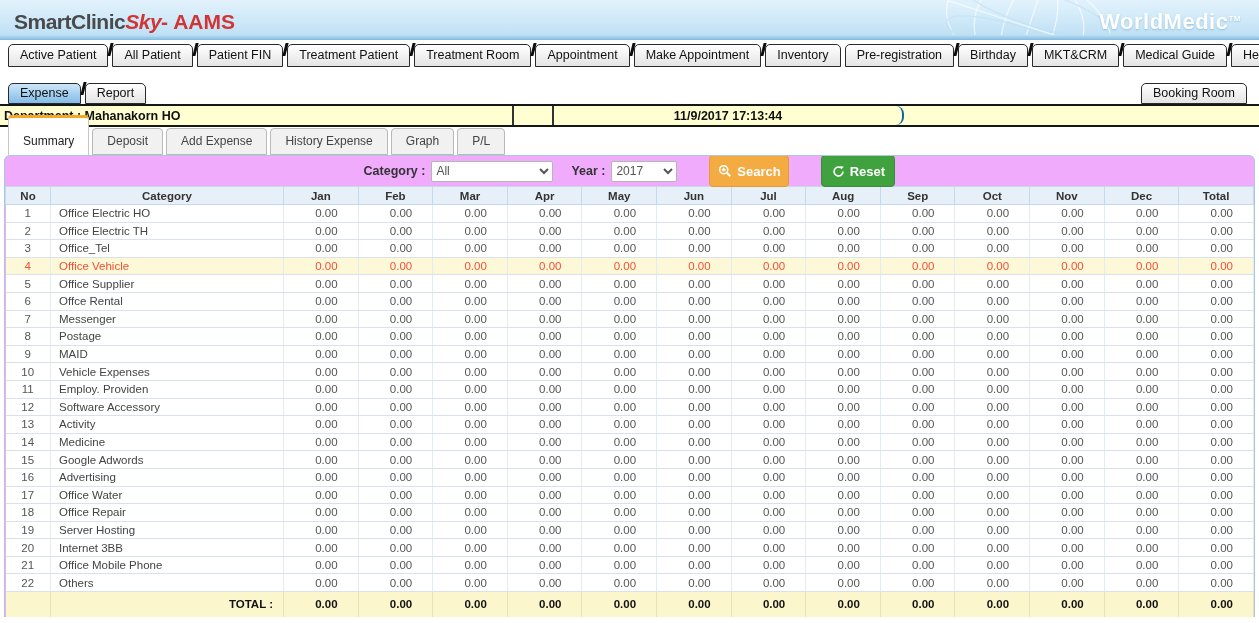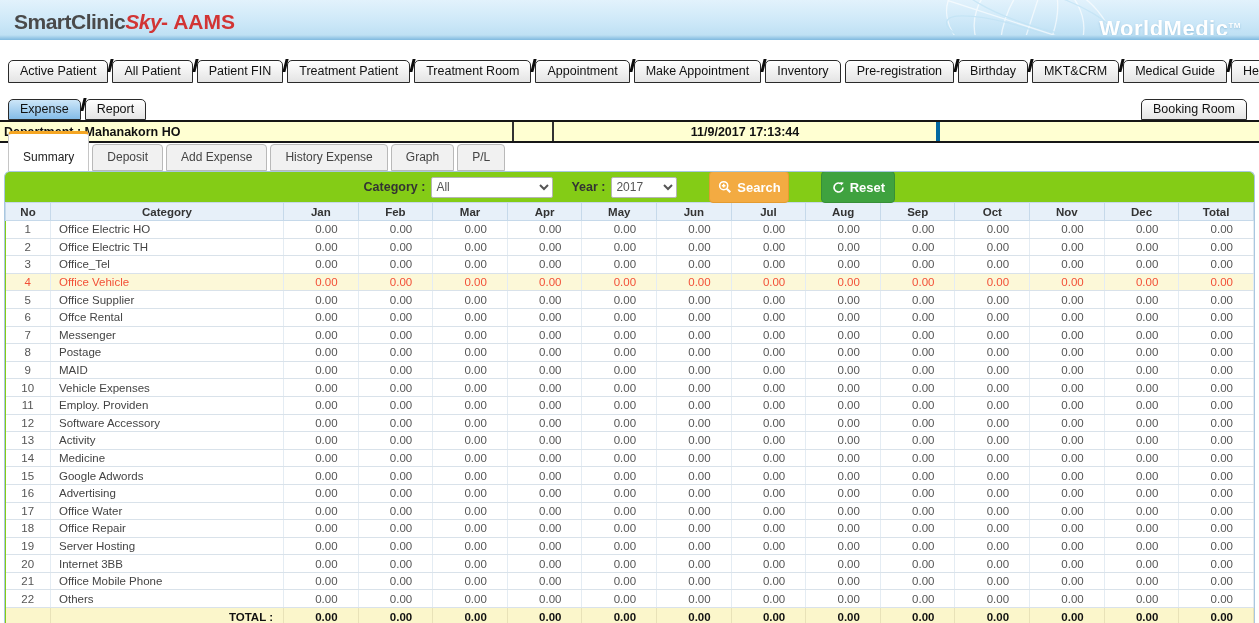--- a/index.html
+++ b/index.html
@@ -9,60 +9,60 @@
   
   .banner { position:relative; height:40px;
     background:linear-gradient(180deg,#e2f2fc 0%,#cde8f8 55%,#b9ddf2 100%);
     overflow:hidden; }
   .banner::after { content:""; position:absolute; left:0; right:0; bottom:0; height:5px;
     background:linear-gradient(180deg,#bfe0f3,#7fb9df); }
   .logo { position:absolute; left:14px; top:10px; font-size:21px; white-space:nowrap; }
   .logo .p1 { font-weight:bold; color:#4a4a4a; letter-spacing:-0.5px; }
   .logo .p2 { color:#d23434; font-style:italic; font-weight:bold; letter-spacing:-0.5px; }
   .logo .p3 { color:#d23434; font-weight:bold; }
-  .brand { position:absolute; right:18px; top:16px; color:#ffffff; font-size:22px;
+  .brand { position:absolute; right:18px; top:9px; color:#ffffff; font-size:22px;
     font-weight:bold; letter-spacing:0.5px; text-shadow:0 1px 2px rgba(90,150,190,.45); }
   .brand sup { font-size:8px; }
   .globe { position:absolute; right:130px; top:-28px; opacity:.65; }
 
   
-  .nav-area { background:#fff; padding-top:20px; }
+  .nav-area { background:#fff; padding-top:4px; }
   .nav-row { display:flex; justify-content:space-between; padding:0 8px; }
   .tab-group { display:flex; align-items:flex-end; }
   .navtab { position:relative; margin-right:4px; padding:3px 11px 4px;
     font-size:12.5px; color:#111; white-space:nowrap; cursor:pointer;
     background:linear-gradient(180deg,#ffffff,#e4e4e4);
     border:1px solid #2a2a2a; border-radius:5px 5px 0 0; }
   .navtab:not(:first-child)::before { content:""; position:absolute; left:-4px; top:-2px;
     width:3px; height:13px; background:#0d0d0d; transform:skewX(-14deg); }
   .navtab.active-blue { background:linear-gradient(180deg,#cde6f8,#84bce8); }
   .nav-row2 { margin-top:16px; }
   .nav-row2 .navtab { padding:2px 11px 3px; }
 
   
   .info-bar { display:flex; height:23px; background:#ffffd2;
     border-top:2px solid #161616; border-bottom:2px solid #161616;
     font-size:12.5px; font-weight:600; color:#111; align-items:center; }
   .info-cell { height:100%; display:flex; align-items:center; }
   .info-dept { width:514px; padding-left:4px; border-right:2px solid #333; }
   .info-spacer { width:40px; border-right:2px solid #333; }
-  .info-date { width:386px; justify-content:center; border-right:4px solid #0369a1; }
+  .info-date { width:350px; justify-content:center; border-right:2px solid #0369a1;border-radius:8px; }
   .info-user { flex:1; justify-content:center; }
 
   
   .subtabs { display:flex; align-items:flex-end; height:28px; padding-left:8px; background:#fff; }
   .subtab { padding:5px 14px 6px; font-size:12px; color:#444; cursor:pointer;
     background:#f1f1f1; border:1px solid #b9b9b9; border-radius:4px 4px 0 0;
     margin-right:3px; white-space:nowrap; }
   .subtab.active { background:#fff; color:#222; border:1px solid #c6c6c6; border-bottom:none;
     border-top:3px solid #f5a623; padding-top:16px; padding-bottom:7px; }
 
   
   .content { margin:0 4px; border:1px solid #a9c7e0; border-bottom:none;
-    border-radius:6px 6px 0 0; background:#84cc16; overflow:hidden; }
+    border-radius:6px 6px 0 0; background:#f0abfc; overflow:hidden; }
   .filter-bar { height:30px; display:flex; align-items:center; justify-content:center;
     font-size:12.5px; color:#333; }
   .filter-label { font-weight:bold; margin-right:6px; }
   .filter-select { font-family:"Liberation Sans",sans-serif; font-size:12px; color:#555;
     border:1px solid #b5b5b5; background:#fff; border-radius:2px; height:21px; }
   #category-select { width:122px; margin-right:18px; }
   #year-select { width:66px; margin-right:32px; }
   .btn { display:inline-flex; align-items:center; justify-content:center; gap:5px;
     height:32px; border-radius:4px; color:#fff; font-size:13px; font-weight:bold;
     cursor:pointer; border:1px solid transparent; }
@@ -74,21 +74,21 @@
   col.c-no { width:45px; } col.c-cat { width:233px; }
   thead th { height:18px; background:#e7f0f9; color:#333; font-weight:bold;
     border:1px solid #c6d9ea; text-align:center; }
   tbody td { height:17.6px; background:#fff; color:#555;
     border-bottom:1px solid #d9e2ea; border-right:1px solid #e4ecf3; }
   td.no { text-align:center; }
   td.cat { text-align:left; padding-left:8px; color:#444; }
   td.val { text-align:right; padding-right:20px; }
   tr.hl td { background:#fcf8d8; color:#f25037; }
   tr.total-row td { background:#fbf6cb; color:#111; font-weight:bold;
-    border-bottom:none; border-right:1px solid #e8e2b8; height:18px; }
+    border-bottom:none; border-right:1px solid #e8e2b8; height:25px; }
   tr.total-row td.cat { text-align:right; padding-right:10px; }
 </style>
 </head>
 <body>
 
 <div class="banner">
   <svg class="globe" width="200" height="110" viewBox="0 0 200 110">
     <g fill="none" stroke="#ffffff" stroke-width="1.3" transform="rotate(18 100 55)">
       <ellipse cx="100" cy="55" rx="85" ry="52"></ellipse>
       <ellipse cx="100" cy="55" rx="55" ry="52"></ellipse>

